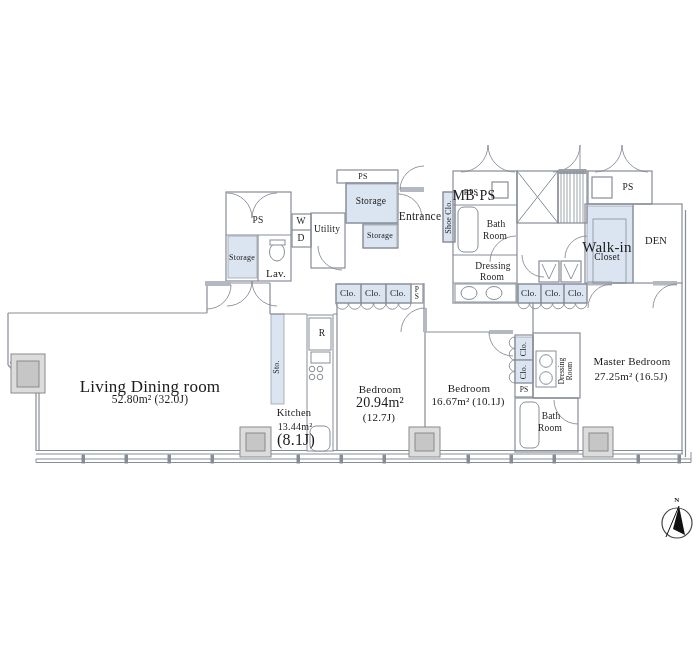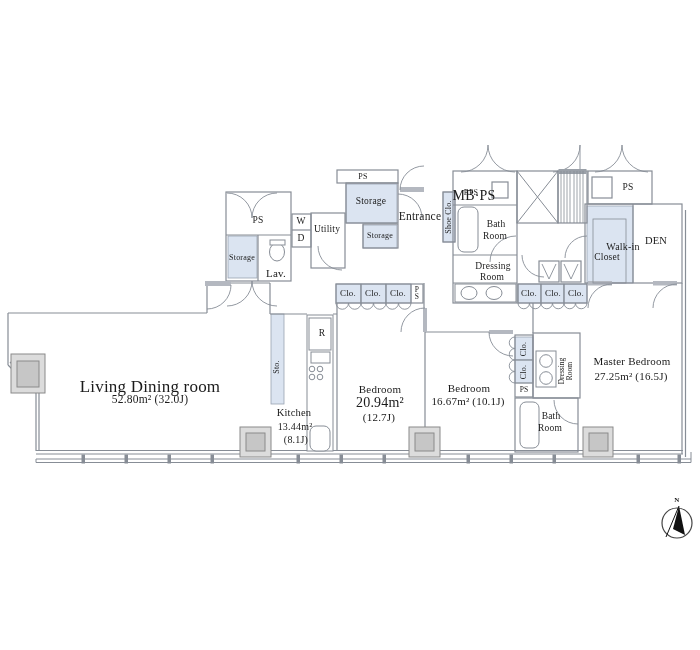--- a/index.html
+++ b/index.html
@@ -185,41 +185,41 @@
   <div class="lbl" style="left:380px;top:236px;font-size:8px">Storage</div>
   <div class="lbl" style="left:420px;top:217px;font-size:11.5px">Entrance</div>
   <div class="lbl rot" style="left:449px;top:217px;font-size:8px">Shoe Clo.</div>
   <div class="lbl" style="left:474px;top:196px;font-size:14px">MB·PS</div>
   <div class="lbl" style="left:471px;top:193px;font-size:8px">EPS</div>
   <div class="lbl" style="left:496px;top:225px;font-size:9.5px">Bath</div>
   <div class="lbl" style="left:495px;top:237px;font-size:9.5px">Room</div>
   <div class="lbl" style="left:493px;top:267px;font-size:9.5px">Dressing</div>
   <div class="lbl" style="left:492px;top:278px;font-size:9.5px">Room</div>
   <div class="lbl" style="left:628px;top:188px;font-size:9.5px">PS</div>
-  <div class="lbl" style="left:623px;top:247px;font-size:10px">Walk-in</div>
+  <div class="lbl" style="left:607px;top:247px;font-size:15px">Walk-in</div>
   <div class="lbl" style="left:607px;top:258px;font-size:9.5px">Closet</div>
   <div class="lbl" style="left:656px;top:241px;font-size:10.5px">DEN</div>
 
   <div class="lbl" style="left:348px;top:293px;font-size:9px">Clo.</div>
   <div class="lbl" style="left:373px;top:293px;font-size:9px">Clo.</div>
   <div class="lbl" style="left:398px;top:293px;font-size:9px">Clo.</div>
   <div class="lbl stack" style="left:417px;top:293px;font-size:7.5px">PS</div>
   <div class="lbl" style="left:529px;top:293px;font-size:9px">Clo.</div>
   <div class="lbl" style="left:553px;top:293px;font-size:9px">Clo.</div>
   <div class="lbl" style="left:576px;top:293px;font-size:9px">Clo.</div>
 
   <div class="lbl" style="left:322px;top:334px;font-size:9.5px">R</div>
   <div class="lbl rot" style="left:277px;top:367px;font-size:8px">Sto.</div>
 
   <div class="lbl" style="left:150px;top:386px;font-size:17px">Living Dining room</div>
   <div class="lbl" style="left:150px;top:400px;font-size:11.5px">52.80m²  (32.0J)</div>
 
   <div class="lbl" style="left:294px;top:413px;font-size:10.5px">Kitchen</div>
   <div class="lbl" style="left:295px;top:427px;font-size:10px">13.44m²</div>
-  <div class="lbl" style="left:296px;top:440px;font-size:10px">(8.1J)</div>
+  <div class="lbl" style="left:296px;top:440px;font-size:16px">(8.1J)</div>
 
   <div class="lbl" style="left:380px;top:389px;font-size:11px">Bedroom</div>
   <div class="lbl" style="left:380px;top:403px;font-size:14px">20.94m²</div>
   <div class="lbl" style="left:379px;top:417px;font-size:11px">(12.7J)</div>
 
   <div class="lbl" style="left:469px;top:388px;font-size:11px">Bedroom</div>
   <div class="lbl" style="left:468px;top:401px;font-size:11px">16.67m²  (10.1J)</div>
 
   <div class="lbl" style="left:632px;top:361px;font-size:11px">Master Bedroom</div>
   <div class="lbl" style="left:631px;top:376px;font-size:11px">27.25m²  (16.5J)</div>

